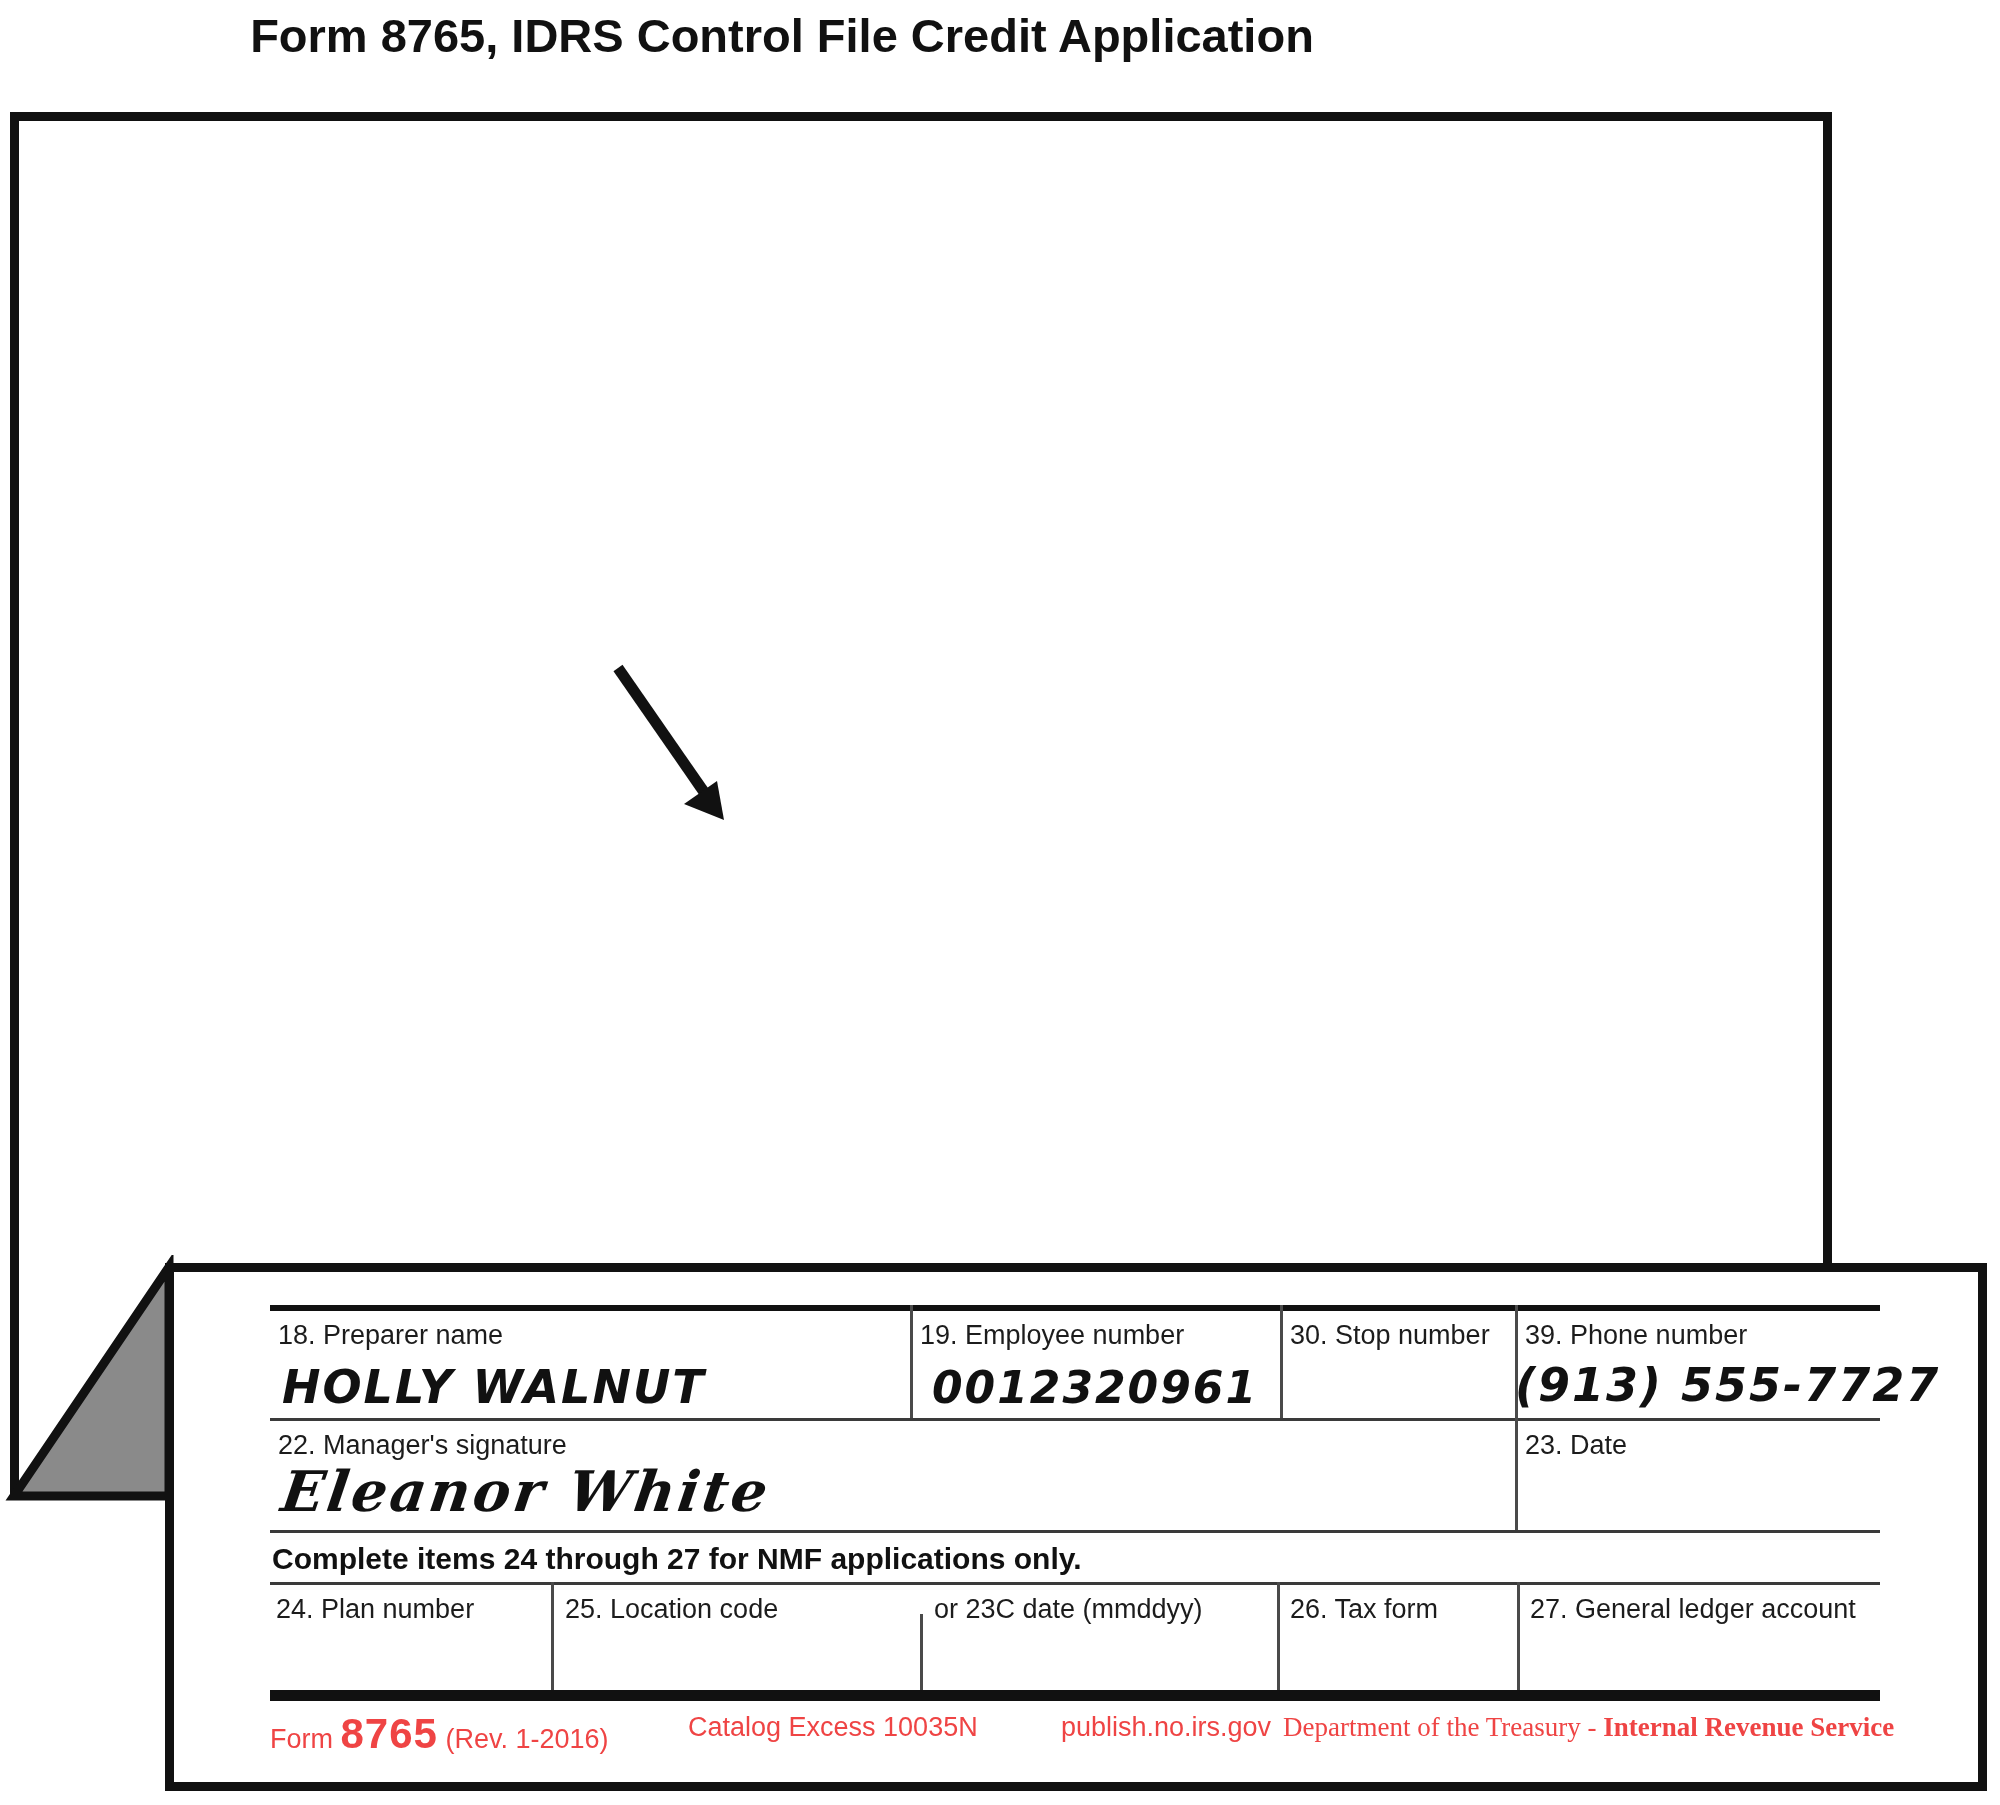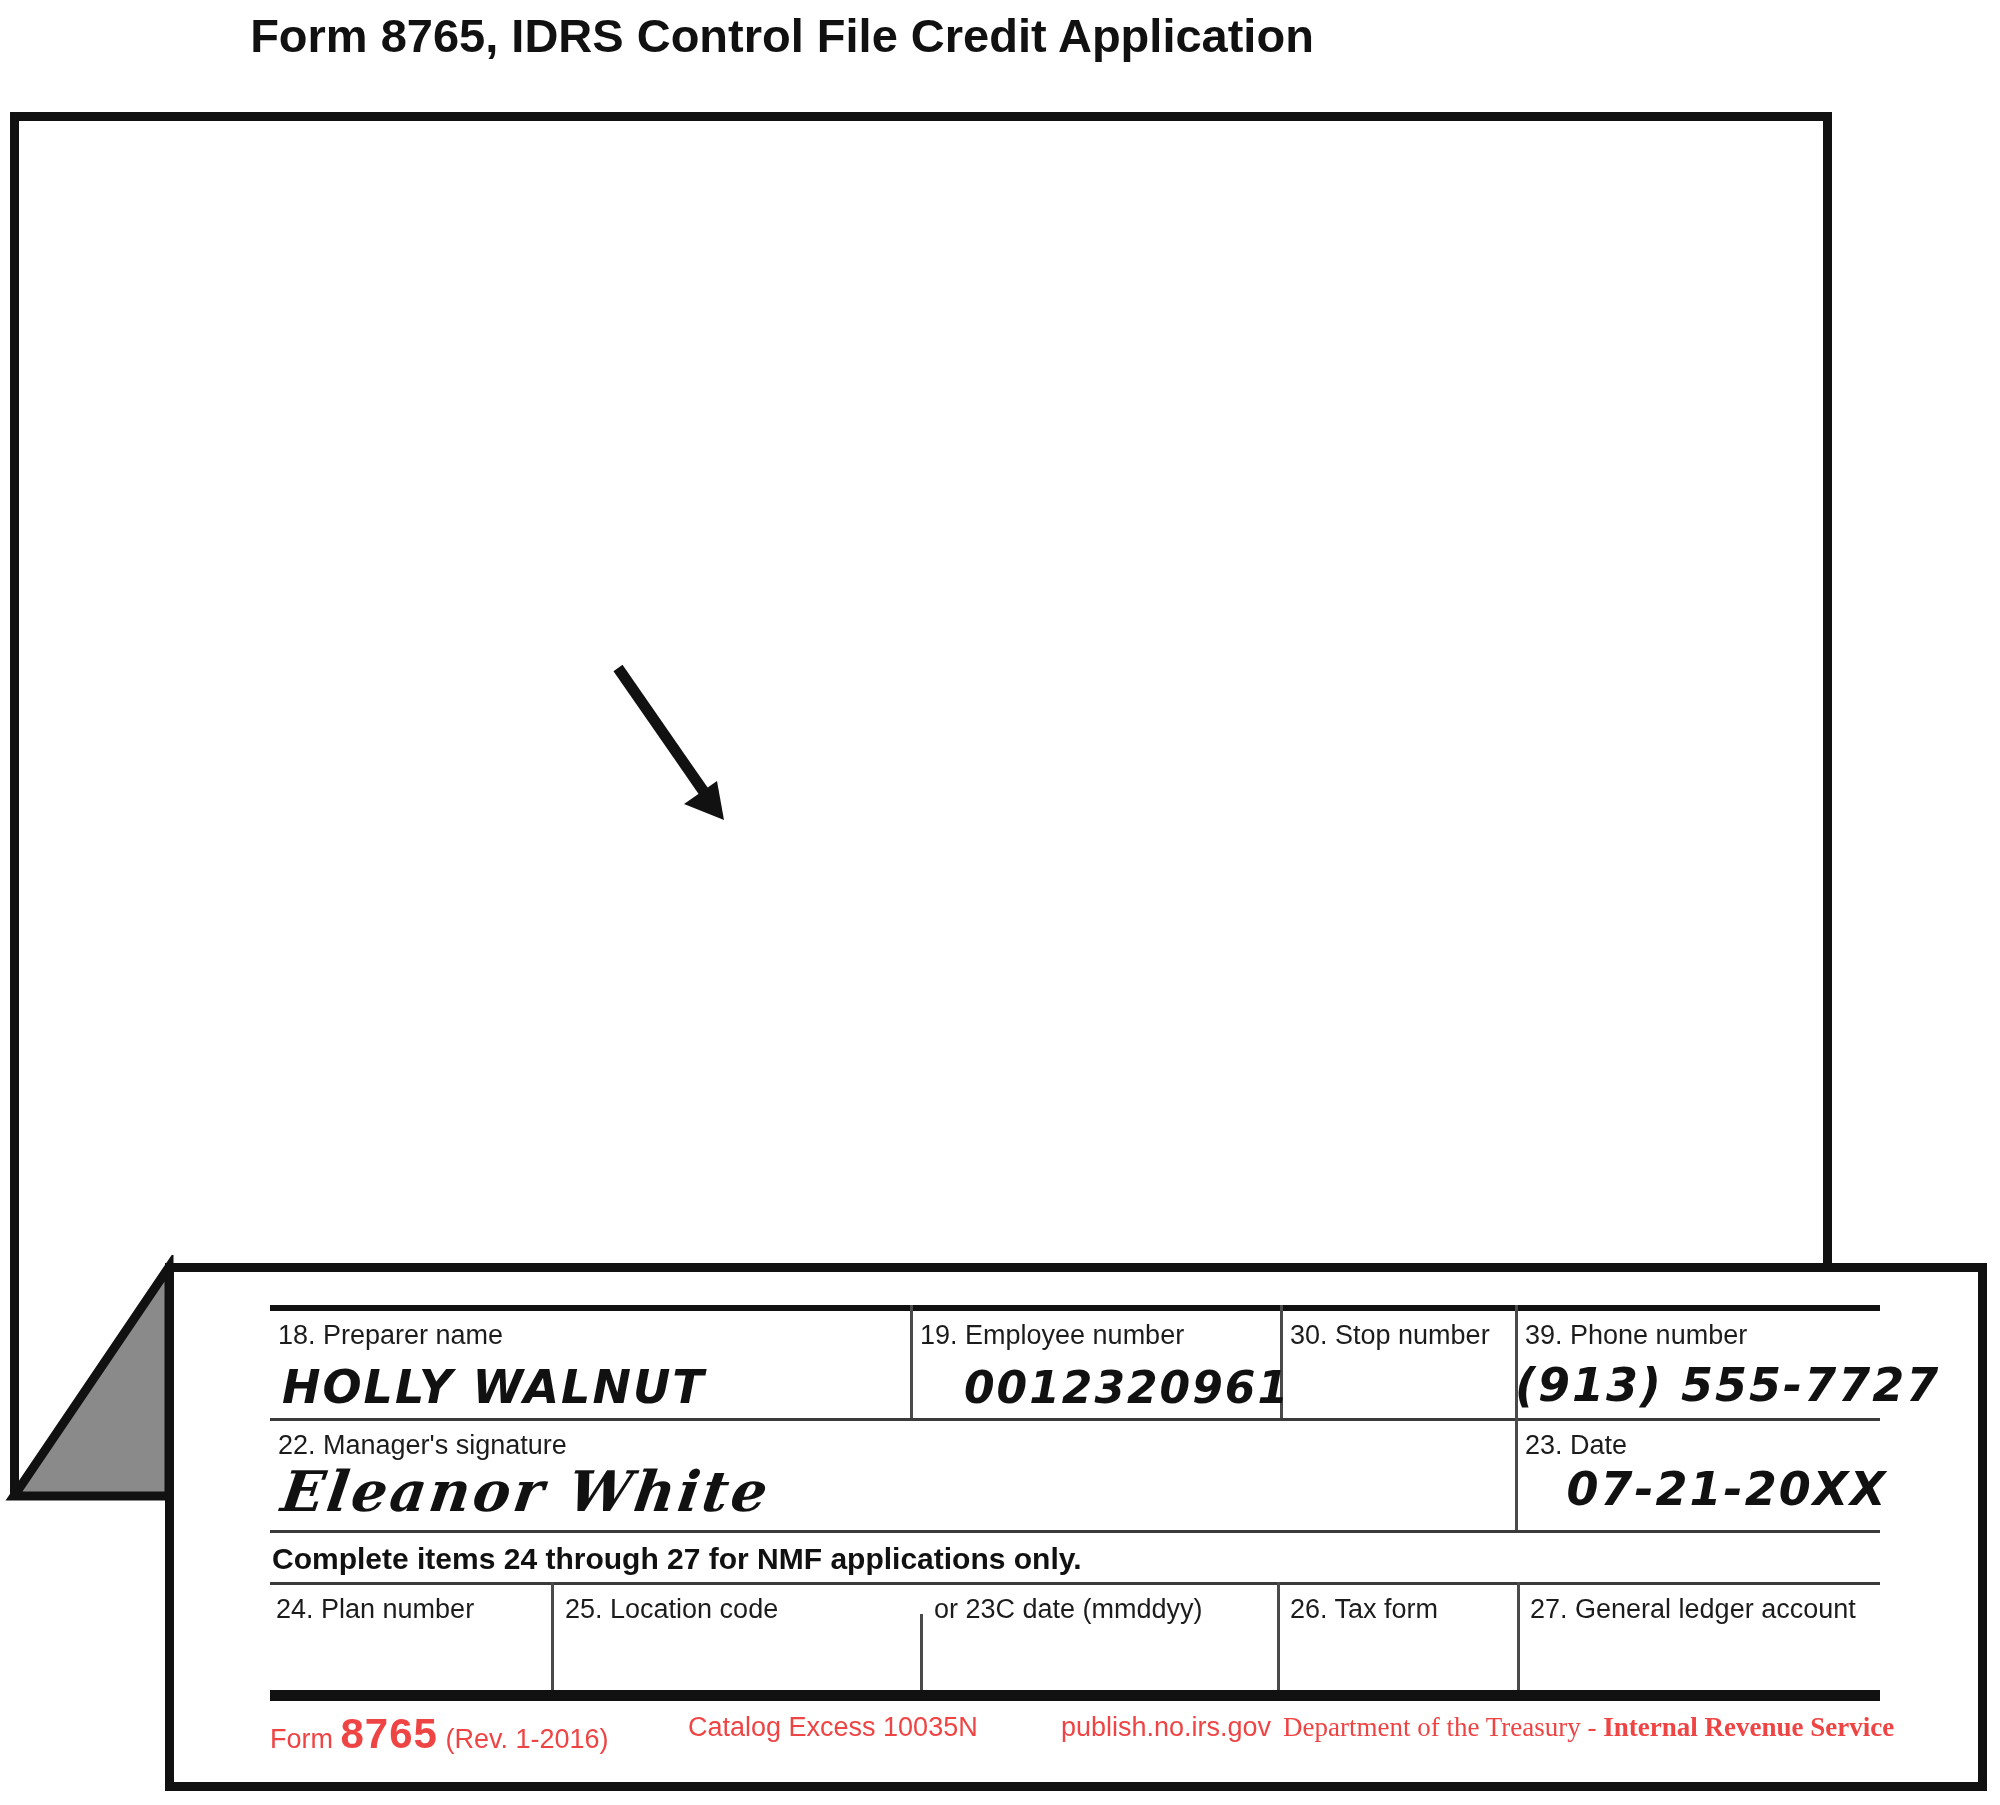--- a/index.html
+++ b/index.html
@@ -29,21 +29,21 @@
   .hand{position:absolute;font-family:"DejaVu Sans",sans-serif;font-style:italic;
         font-weight:bold;letter-spacing:2px;white-space:nowrap;}
   .sig{position:absolute;font-family:"DejaVu Serif",serif;font-style:italic;
        font-weight:bold;letter-spacing:3px;transform:skewX(-8deg);white-space:nowrap;}
 
   .cbox{position:absolute;width:30px;height:30px;border:3px solid #222;
         box-sizing:border-box;background:#fff;}
   .xmark{position:absolute;font-family:"DejaVu Sans",sans-serif;font-style:italic;
          font-weight:bold;color:#111;transform:rotate(-3deg);line-height:1;}
 
-  .center{text-align:center;padding-left:32px;}
+  .center{text-align:center;}
   .right{text-align:left;}
 
   .footer-item{position:absolute;font-size:27px;color:#ef4444;white-space:nowrap;}
   .formword{font-size:27px;}
   .formnum{font-size:42px;font-weight:bold;letter-spacing:1px;}
   svg{position:absolute;pointer-events:none;}
 </style>
 </head>
 <body>
 
@@ -161,21 +161,20 @@
   <div class="lbl" style="left:1525px;top:1320px;">39. Phone number</div>
   <div class="hand right" style="left:1515px;top:1358px;width:360px;font-size:46px;">(913) 555-7727</div>
 
   <div class="gridline" style="left:270px;top:1418px;width:1610px;height:3px;"></div>
   <div class="vline" style="left:1515px;top:1418px;height:112px;"></div>
 
   <div class="lbl" style="left:278px;top:1430px;">22. Manager's signature</div>
   <div class="sig" style="left:282px;top:1458px;font-size:56px;">Eleanor White</div>
 
   <div class="lbl" style="left:1525px;top:1430px;">23. Date</div>
-  <div class="hand center" style="left:1515px;top:1462px;width:360px;font-size:46px;">07-21-20XX</div>
 
   <div class="gridline" style="left:270px;top:1530px;width:1610px;height:3px;"></div>
   <div class="lbl-bold" style="left:272px;top:1542px;">Complete items 24 through 27 for NMF applications only.</div>
   <div class="gridline" style="left:270px;top:1582px;width:1610px;height:3px;"></div>
 
   <div class="vline" style="left:551px;top:1582px;height:108px;"></div>
   <div class="vline" style="left:920px;top:1614px;height:76px;"></div>
   <div class="vline" style="left:1277px;top:1582px;height:108px;"></div>
   <div class="vline" style="left:1517px;top:1582px;height:108px;"></div>
 

